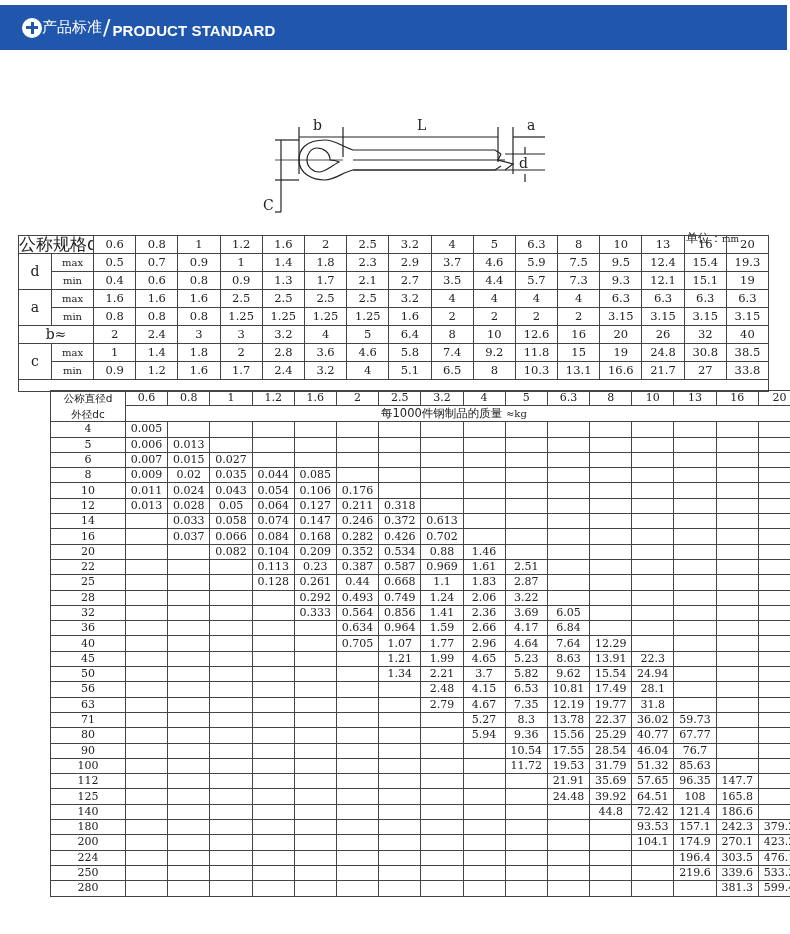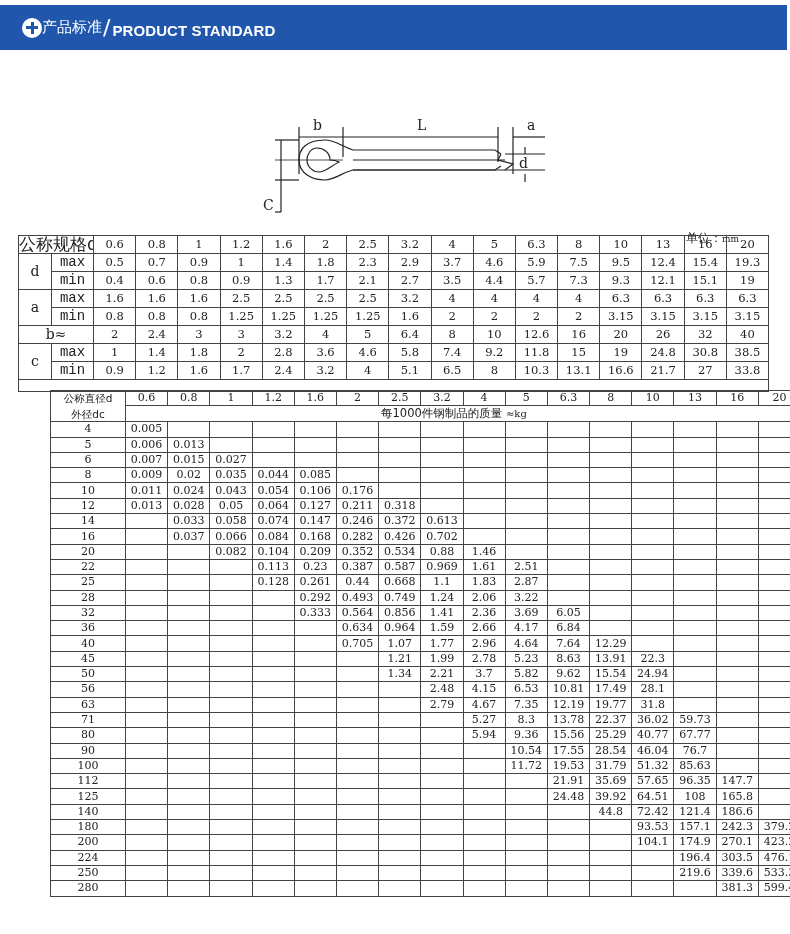--- a/index.html
+++ b/index.html
@@ -37,21 +37,21 @@
 
   table.spec {
     position: absolute; left: 18px; top: 235px; border-collapse: collapse; table-layout: fixed;
     width: 750px; font-size: 11.5px;
   }
   table.spec td {
     border: 1px solid #444; height: 17px; padding: 0; text-align: center; white-space: nowrap;
     overflow: hidden; line-height: 17px;
   }
   table.spec td.lbl { font-family: "DejaVu Sans", sans-serif; font-size: 17px; }
-  table.spec td.sub { font-size: 14px; font-family: Liberation Mono, monospace; }
+  table.spec td.sub { font-size: 10px; }
   table.spec td.big { font-size: 14px; }
   table.spec td.spacer { height: 11px; border-left: 1px solid #444; border-right: 1px solid #444; }
 
   table.mass {
     position: absolute; left: 18px; top: 390px; border-collapse: collapse; table-layout: fixed;
     width: 750px; font-size: 11px; margin-left: 32px;
   }
   table.mass td {
     border: 1px solid #444; height: 14.3px; padding: 0; text-align: center; white-space: nowrap;
     overflow: hidden; line-height: 14px;
@@ -597,21 +597,21 @@
       <tr>
         <td>45</td>
         <td></td>
         <td></td>
         <td></td>
         <td></td>
         <td></td>
         <td></td>
         <td>1.21</td>
         <td>1.99</td>
-        <td>2.78</td>
+        <td>4.65</td>
         <td>5.23</td>
         <td>8.63</td>
         <td>13.91</td>
         <td>22.3</td>
         <td></td>
         <td></td>
         <td></td>
       </tr>
       <tr>
         <td>50</td>

